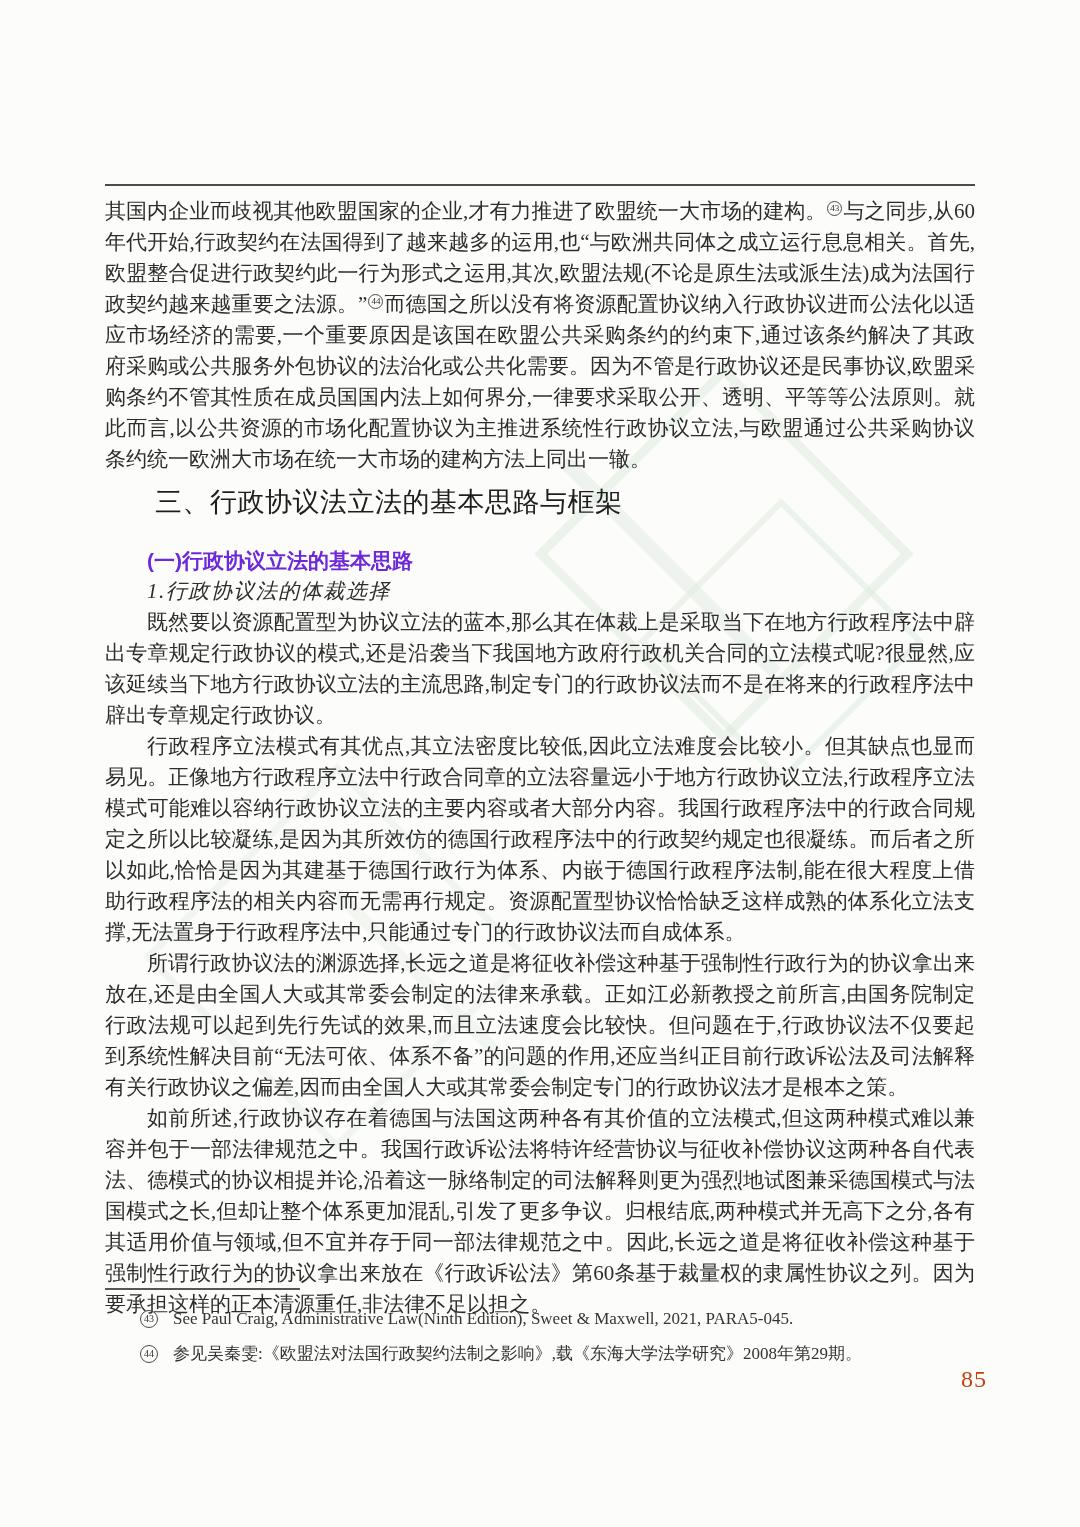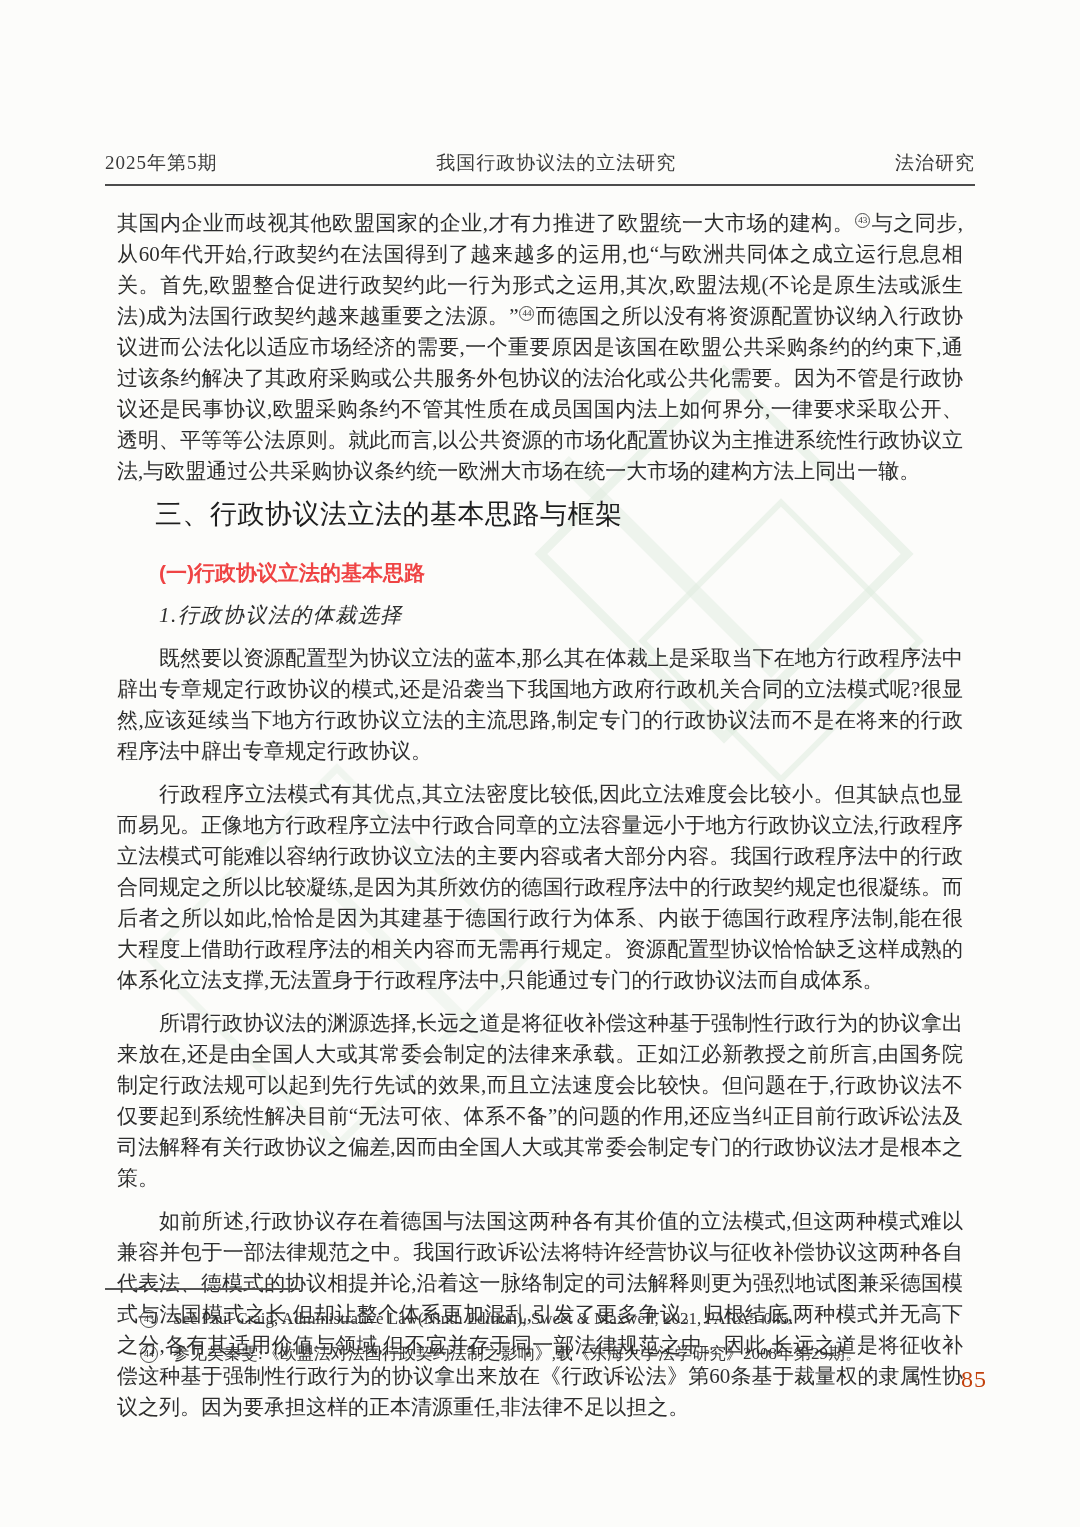--- a/index.html
+++ b/index.html
@@ -18,31 +18,31 @@
     position:absolute;top:150px;left:105px;right:105px;z-index:2;
     display:flex;justify-content:space-between;align-items:baseline;
     font-size:19px;letter-spacing:1px;color:#3a3a3a;
   }
   .header-rule{position:absolute;top:184px;left:105px;right:105px;border-top:2px solid #4c4c4c;z-index:2;}
   
   .article{
     position:absolute;top:196px;left:105px;width:870px;z-index:2;
     font-size:21px;line-height:31px;text-align:justify;color:#2d2d2d;
   }
-  .article p{margin:12px;}
+  .article p{margin:0;}
   .para{text-indent:2em;}
   .para.no-indent{text-indent:0;}
   .h-section{
     font-family:"Liberation Sans","DejaVu Sans",sans-serif;font-weight:normal;
     font-size:27px;color:#1e1e1e;text-indent:1.85em;
     margin:12px 0 27px !important;letter-spacing:.5px;
   }
   .h-sub{
     font-family:"Liberation Sans","DejaVu Sans",sans-serif;font-weight:bold;
-    font-size:21px;color:#ef4444;text-indent:2em;
+    font-size:21px;color:#6d28d9;text-indent:2em;
   }
   .h-item{font-style:italic;text-indent:2em;letter-spacing:1.5px;}
   
   .cnum{
     display:inline-block;box-sizing:border-box;border:1px solid #4a4a4a;border-radius:50%;
     text-align:center;font-style:normal;font-family:"Liberation Serif",serif;
   }
   .cnum.sup{width:15px;height:15px;line-height:13px;font-size:9px;vertical-align:7px;margin:0 1px;}
   
   .footnotes{position:absolute;left:105px;width:870px;top:1288px;z-index:2;font-size:17px;line-height:26px;color:#333;}
@@ -58,25 +58,20 @@
 <div class="page" style="--ink: #2d2d2d; --wm: #dfebdf;">
 
   <div>
     <div class="wm wm-diamond" style="left:590px;top:420px;width:250px;height:250px;"></div>
     <div class="wm wm-diamond" style="left:680px;top:540px;width:190px;height:190px;border-width:6px;"></div>
     <div class="wm wm-stroke" style="left:520px;top:560px;width:300px;height:14px;"></div>
     <div class="wm wm-diamond" style="left:200px;top:820px;width:260px;height:260px;border-width:7px;opacity:.4;"></div>
     <div class="wm wm-stroke" style="left:300px;top:980px;width:260px;height:12px;opacity:.35;"></div>
   </div>
 
-  <div class="header">
-    <span>2025年第5期</span>
-    <span>我国行政协议法的立法研究</span>
-    <span>法治研究</span>
-  </div>
   <div class="header-rule"></div>
 
   <div class="article" id="article-body">
       <p class="para no-indent"><span>其国内企业而歧视其他欧盟国家的企业,才有力推进了欧盟统一大市场的建构。</span><span class="cnum sup">43</span><span>与之同步,从60年代开始,行政契约在法国得到了越来越多的运用,也“与欧洲共同体之成立运行息息相关。首先,欧盟整合促进行政契约此一行为形式之运用,其次,欧盟法规(不论是原生法或派生法)成为法国行政契约越来越重要之法源。”</span><span class="cnum sup">44</span><span>而德国之所以没有将资源配置协议纳入行政协议进而公法化以适应市场经济的需要,一个重要原因是该国在欧盟公共采购条约的约束下,通过该条约解决了其政府采购或公共服务外包协议的法治化或公共化需要。因为不管是行政协议还是民事协议,欧盟采购条约不管其性质在成员国国内法上如何界分,一律要求采取公开、透明、平等等公法原则。就此而言,以公共资源的市场化配置协议为主推进系统性行政协议立法,与欧盟通过公共采购协议条约统一欧洲大市场在统一大市场的建构方法上同出一辙。</span></p>
       <p class="h-section"><span>三、行政协议法立法的基本思路与框架</span></p>
       <p class="h-sub"><span>(一)行政协议立法的基本思路</span></p>
       <p class="h-item"><span>1.行政协议法的体裁选择</span></p>
       <p class="para"><span>既然要以资源配置型为协议立法的蓝本,那么其在体裁上是采取当下在地方行政程序法中辟出专章规定行政协议的模式,还是沿袭当下我国地方政府行政机关合同的立法模式呢?很显然,应该延续当下地方行政协议立法的主流思路,制定专门的行政协议法而不是在将来的行政程序法中辟出专章规定行政协议。</span></p>
       <p class="para"><span>行政程序立法模式有其优点,其立法密度比较低,因此立法难度会比较小。但其缺点也显而易见。正像地方行政程序立法中行政合同章的立法容量远小于地方行政协议立法,行政程序立法模式可能难以容纳行政协议立法的主要内容或者大部分内容。我国行政程序法中的行政合同规定之所以比较凝练,是因为其所效仿的德国行政程序法中的行政契约规定也很凝练。而后者之所以如此,恰恰是因为其建基于德国行政行为体系、内嵌于德国行政程序法制,能在很大程度上借助行政程序法的相关内容而无需再行规定。资源配置型协议恰恰缺乏这样成熟的体系化立法支撑,无法置身于行政程序法中,只能通过专门的行政协议法而自成体系。</span></p>
       <p class="para"><span>所谓行政协议法的渊源选择,长远之道是将征收补偿这种基于强制性行政行为的协议拿出来放在,还是由全国人大或其常委会制定的法律来承载。正如江必新教授之前所言,由国务院制定行政法规可以起到先行先试的效果,而且立法速度会比较快。但问题在于,行政协议法不仅要起到系统性解决目前“无法可依、体系不备”的问题的作用,还应当纠正目前行政诉讼法及司法解释有关行政协议之偏差,因而由全国人大或其常委会制定专门的行政协议法才是根本之策。</span></p>

